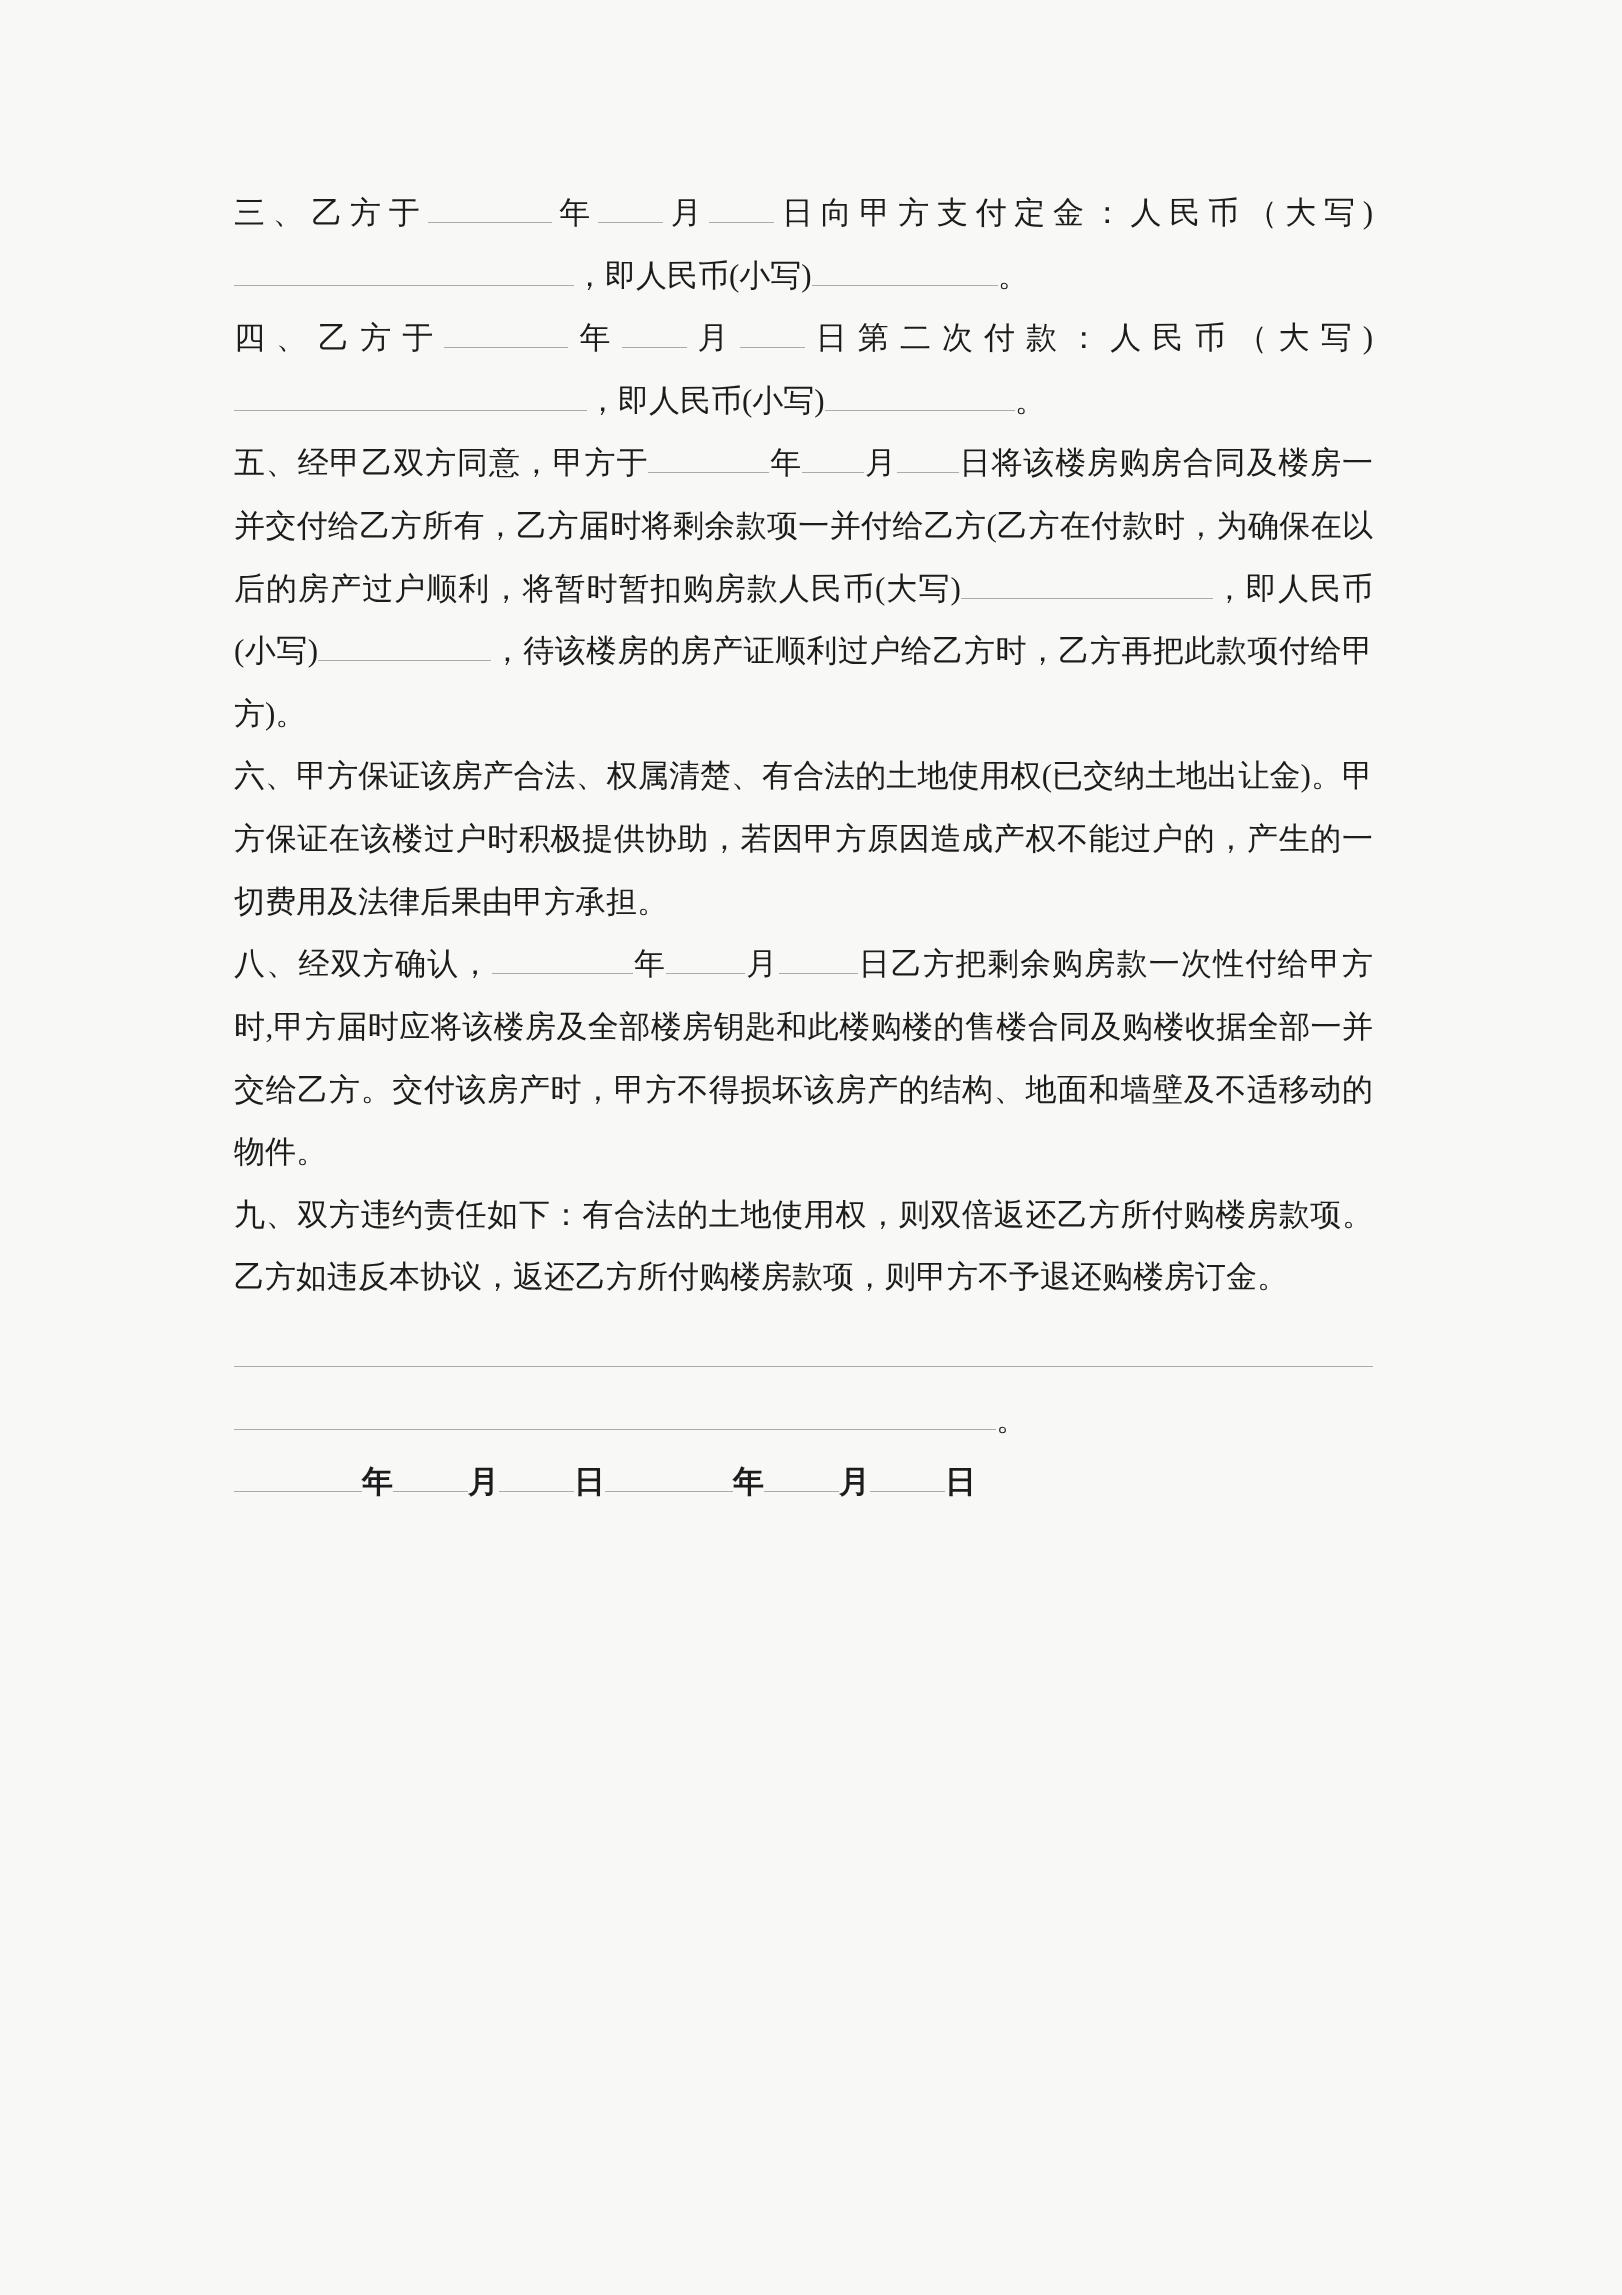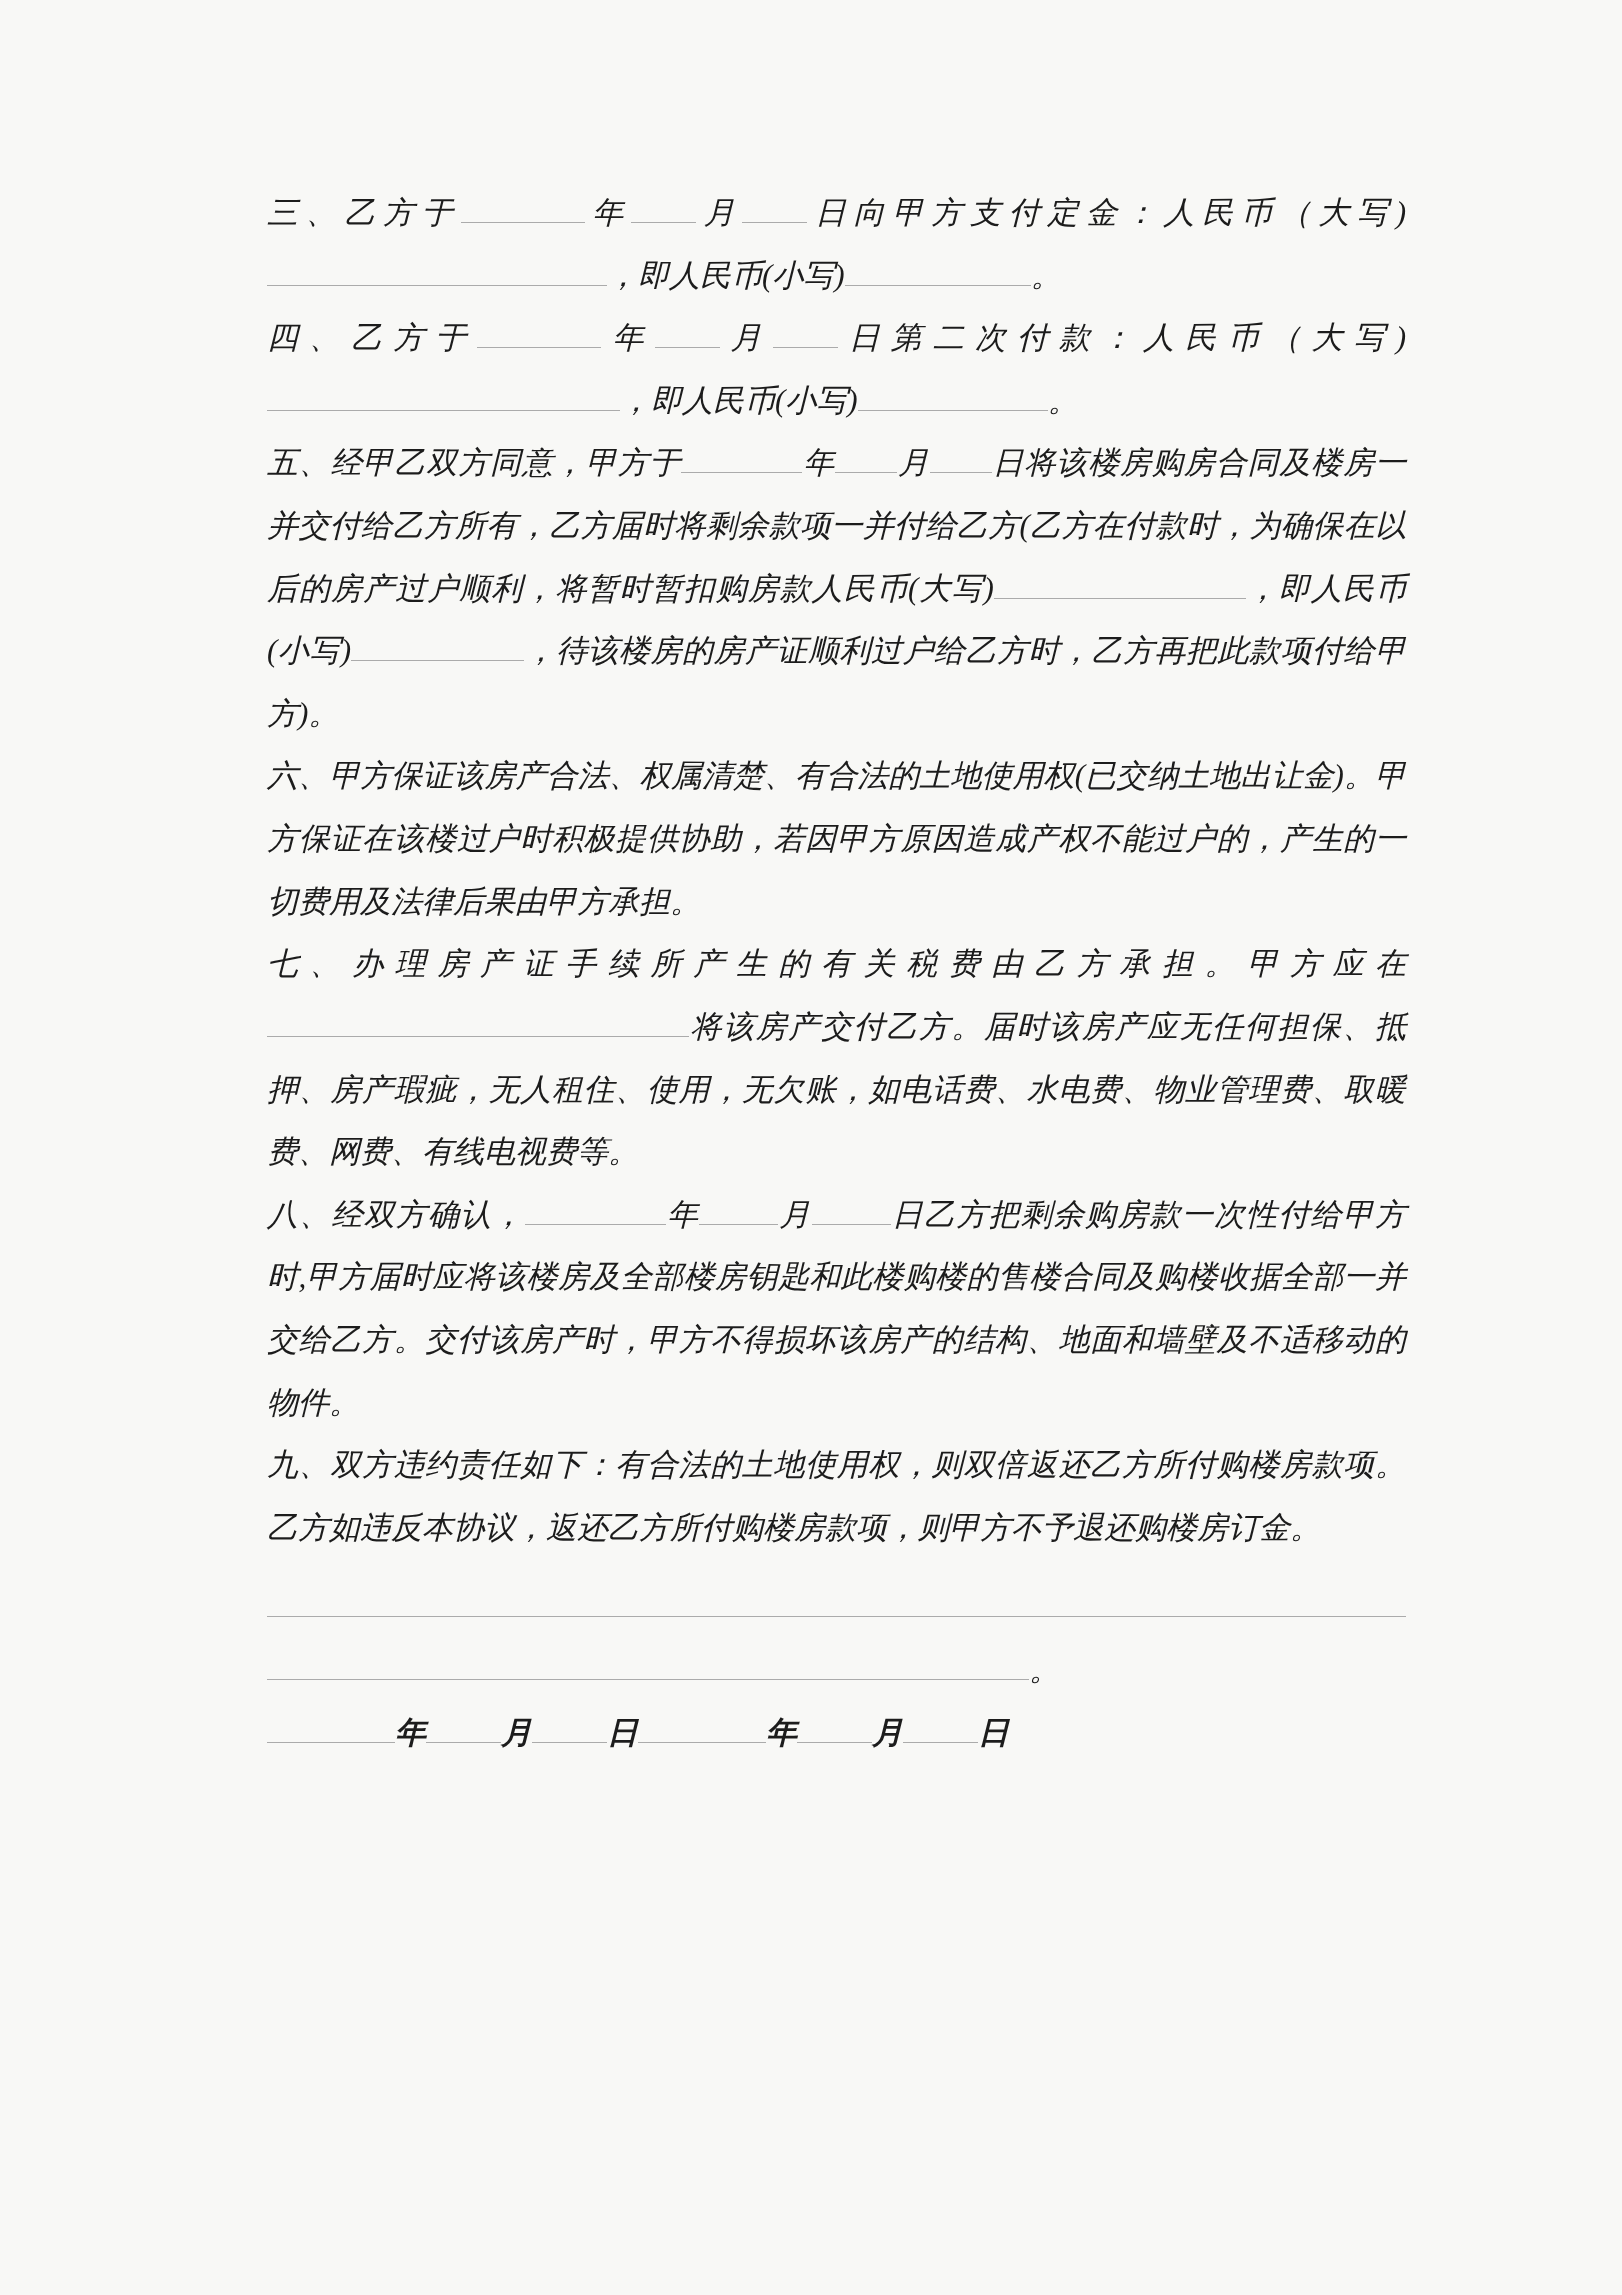--- a/index.html
+++ b/index.html
@@ -14,28 +14,27 @@
     color: #1c1c1c;
   }
   .page {
     position: relative;
     width: 1623px;
     height: 2295px;
     overflow: hidden;
   }
   .content {
     position: absolute;
-    left: 267px;
+    left: 234px;
     top: 182px;
     width: 1139px;
     font-size: 31px;
     line-height: 2.02;
     text-align: justify;
     text-justify: inter-character;
-    font-style: italic;
   }
   .para {
     margin: 0;
     text-align: justify;
   }
   .para.bold {
     font-weight: bold;
   }
   .para.gap-top {
     margin-top: 17px;
@@ -55,21 +54,20 @@
 </style>
 </head>
 <body>
 
 <div class="page">
   <div class="content" id="contract-content" style="color: rgb(28, 28, 28);">
       <div class="para"><span>三、乙方于</span><span class="blank" style="width: 124px; border-bottom-color: rgb(171, 171, 171);"></span><span>年</span><span class="blank" style="width: 65px; border-bottom-color: rgb(171, 171, 171);"></span><span>月</span><span class="blank" style="width: 65px; border-bottom-color: rgb(171, 171, 171);"></span><span>日向甲方支付定金：人民币（大写)</span><span class="blank" style="width: 340px; border-bottom-color: rgb(171, 171, 171);"></span><span>，即人民币(小写)</span><span class="blank" style="width: 186px; border-bottom-color: rgb(171, 171, 171);"></span><span>。</span></div>
       <div class="para"><span>四、乙方于</span><span class="blank" style="width: 124px; border-bottom-color: rgb(171, 171, 171);"></span><span>年</span><span class="blank" style="width: 65px; border-bottom-color: rgb(171, 171, 171);"></span><span>月</span><span class="blank" style="width: 65px; border-bottom-color: rgb(171, 171, 171);"></span><span>日第二次付款：人民币（大写)</span><span class="blank" style="width: 353px; border-bottom-color: rgb(171, 171, 171);"></span><span>，即人民币(小写)</span><span class="blank" style="width: 190px; border-bottom-color: rgb(171, 171, 171);"></span><span>。</span></div>
       <div class="para"><span>五、经甲乙双方同意，甲方于</span><span class="blank" style="width: 121px; border-bottom-color: rgb(171, 171, 171);"></span><span>年</span><span class="blank" style="width: 62px; border-bottom-color: rgb(171, 171, 171);"></span><span>月</span><span class="blank" style="width: 62px; border-bottom-color: rgb(171, 171, 171);"></span><span>日将该楼房购房合同及楼房一并交付给乙方所有，乙方届时将剩余款项一并付给乙方(乙方在付款时，为确保在以后的房产过户顺利，将暂时暂扣购房款人民币(大写)</span><span class="blank" style="width: 252px; border-bottom-color: rgb(171, 171, 171);"></span><span>，即人民币(小写)</span><span class="blank" style="width: 173px; border-bottom-color: rgb(171, 171, 171);"></span><span>，待该楼房的房产证顺利过户给乙方时，乙方再把此款项付给甲方)。</span></div>
       <div class="para"><span>六、甲方保证该房产合法、权属清楚、有合法的土地使用权(已交纳土地出让金)。甲方保证在该楼过户时积极提供协助，若因甲方原因造成产权不能过户的，产生的一切费用及法律后果由甲方承担。</span></div>
-      <div class="para"><span>七、办理房产证手续所产生的有关税费由乙方承担。甲方应在</span><span class="blank" style="width: 422px; border-bottom-color: rgb(171, 171, 171);"></span><span>将该房产交付乙方。届时该房产应无任何担保、抵押、房产瑕疵，无人租住、使用，无欠账，如电话费、水电费、物业管理费、取暖费、网费、有线电视费等。</span></div>
       <div class="para"><span>八、经双方确认，</span><span class="blank" style="width: 141px; border-bottom-color: rgb(171, 171, 171);"></span><span>年</span><span class="blank" style="width: 79px; border-bottom-color: rgb(171, 171, 171);"></span><span>月</span><span class="blank" style="width: 79px; border-bottom-color: rgb(171, 171, 171);"></span><span>日乙方把剩余购房款一次性付给甲方时,甲方届时应将该楼房及全部楼房钥匙和此楼购楼的售楼合同及购楼收据全部一并交给乙方。交付该房产时，甲方不得损坏该房产的结构、地面和墙壁及不适移动的物件。</span></div>
       <div class="para"><span>九、双方违约责任如下：有合法的土地使用权，则双倍返还乙方所付购楼房款项。乙方如违反本协议，返还乙方所付购楼房款项，则甲方不予退还购楼房订金。</span></div>
       <div class="para gap-top"><span class="blank" style="width: 1139px; border-bottom-color: rgb(171, 171, 171);"></span></div>
       <div class="para"><span class="blank" style="width: 762px; border-bottom-color: rgb(171, 171, 171);"></span><span>。</span></div>
       <div class="para bold"><span class="blank" style="width: 128px; border-bottom-color: rgb(171, 171, 171);"></span><span>年</span><span class="blank" style="width: 75px; border-bottom-color: rgb(171, 171, 171);"></span><span>月</span><span class="blank" style="width: 75px; border-bottom-color: rgb(171, 171, 171);"></span><span>日</span><span class="blank" style="width: 128px; border-bottom-color: rgb(171, 171, 171);"></span><span>年</span><span class="blank" style="width: 75px; border-bottom-color: rgb(171, 171, 171);"></span><span>月</span><span class="blank" style="width: 75px; border-bottom-color: rgb(171, 171, 171);"></span><span>日</span></div>
     </div>
 </div>
 
 
 </body></html>

